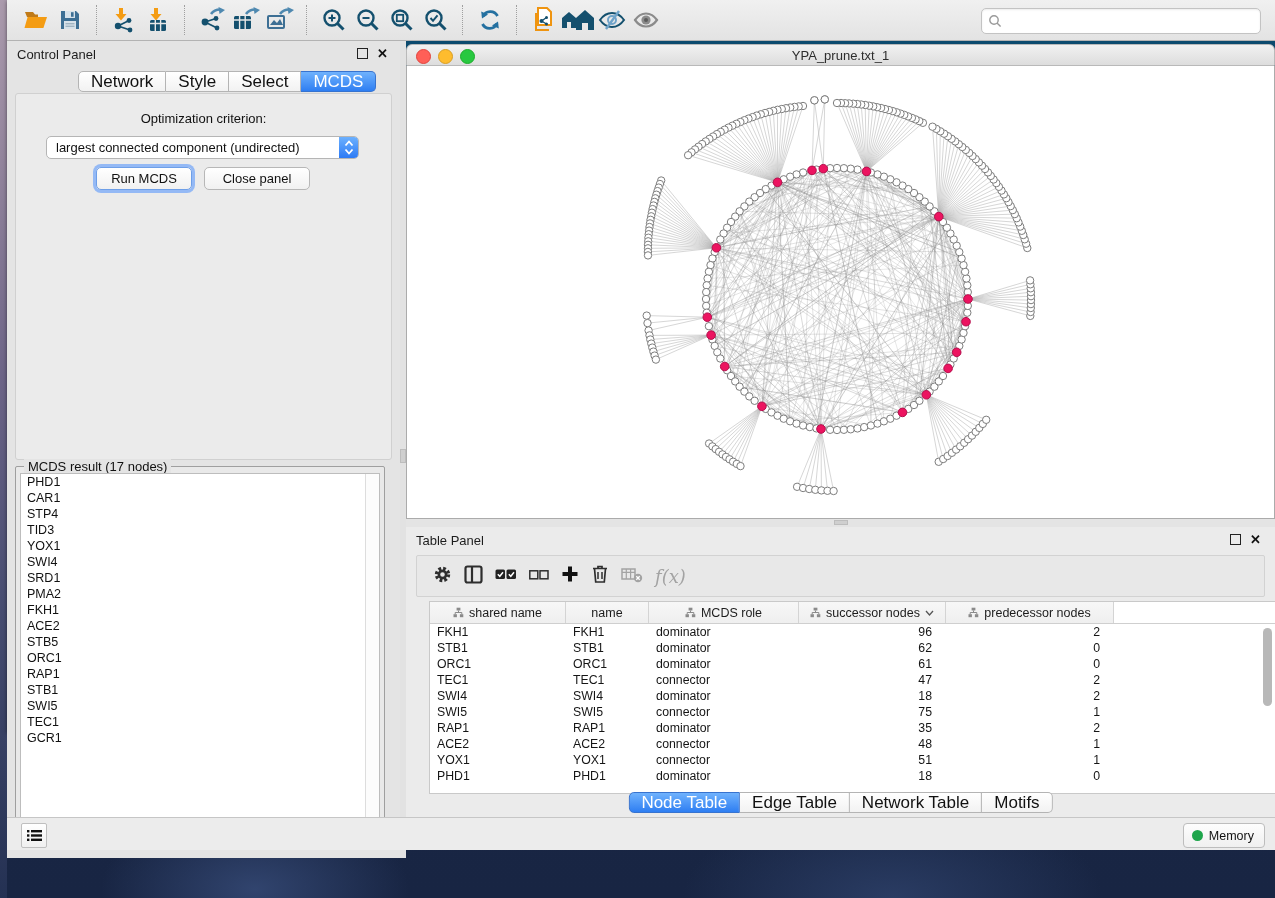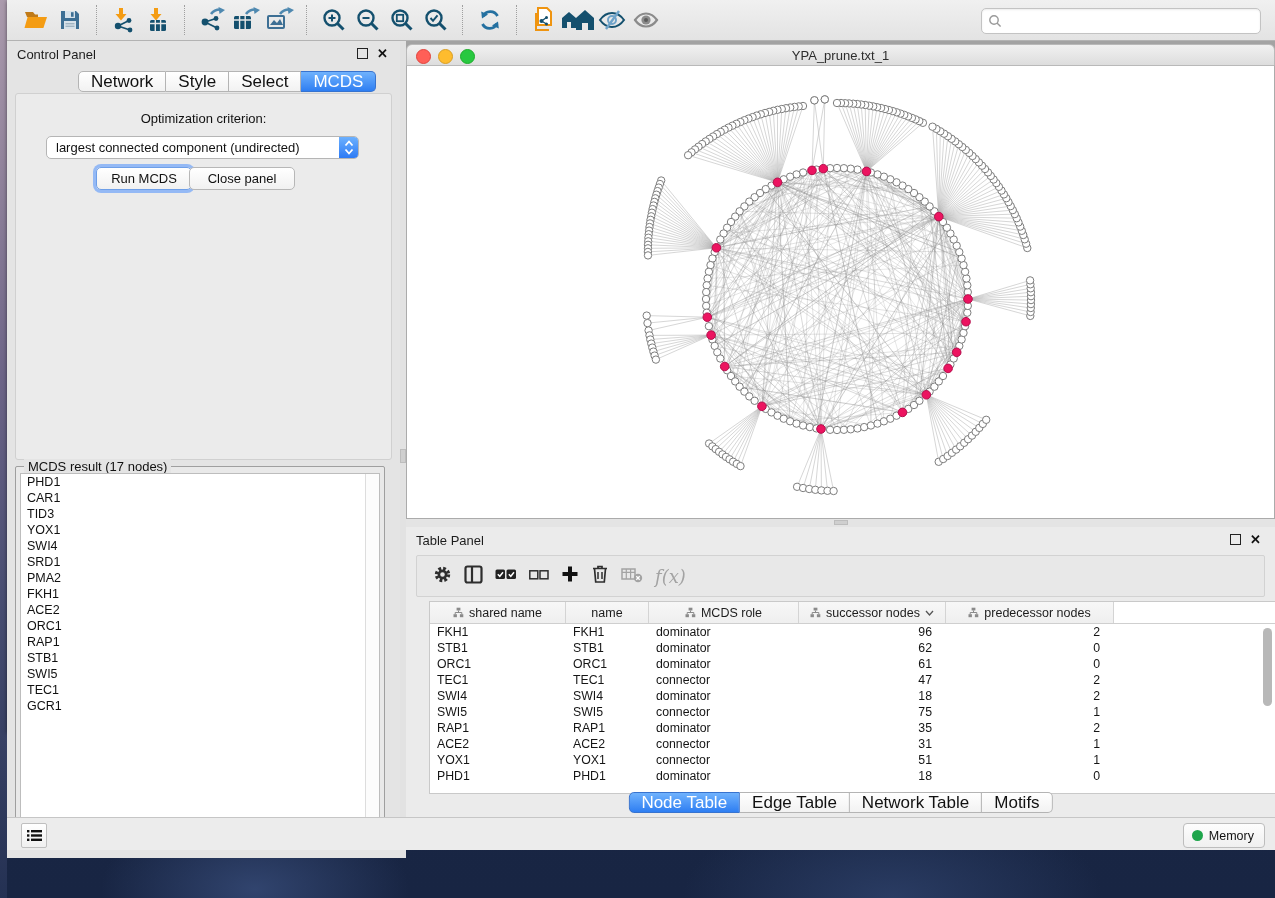--- a/index.html
+++ b/index.html
@@ -7,21 +7,21 @@
     width:1275px;height:898px;overflow:hidden;position:relative;
     font-family:"Liberation Sans",sans-serif;
     background:
       radial-gradient(220px 120px at 20% 99%, #31446e 0%, transparent 70%),
       radial-gradient(300px 140px at 70% 100%, #2a3c63 0%, transparent 70%),
       linear-gradient(#1c2947,#182543);
   }
   
   .wall-left{position:absolute;left:0;top:0;width:7px;height:898px;
     background:linear-gradient(#ab9bad 0%,#93859d 18%,#6d6588 42%,#474d71 68%,#243153 100%);}
-  .window{position:absolute;left:7px;top:0;width:1268px;height:732px;background:#a3a3a3;box-shadow:0 1px 4px rgba(0,0,0,.5);}
+  .window{position:absolute;left:7px;top:0;width:1268px;height:732px;background:#0c4a6e;box-shadow:0 1px 4px rgba(0,0,0,.5);}
 
   
   .toolbar{position:absolute;left:0;top:0;width:100%;height:41px;
     background:linear-gradient(#f0f0f0,#e3e3e3);border-bottom:1px solid #b3b3b3;
     display:flex;align-items:center;box-sizing:border-box;padding-left:12px;}
   .tbtn{width:34px;height:32px;display:flex;align-items:center;justify-content:center;flex:0 0 auto;}
   .tsep{width:1px;height:30px;border-left:1px dotted #9f9f9f;margin:0 9px;flex:0 0 auto;}
   .search-wrap{position:absolute;right:14px;top:8px;width:278px;height:24px;background:#fff;
     border:1px solid #c3c3c3;border-radius:5px;display:flex;align-items:center;box-shadow:inset 0 1px 2px rgba(0,0,0,.08);}
   .search-wrap svg{margin:0 4px 0 6px;}
@@ -265,35 +265,37 @@
         <span class="dd-step">
           <svg width="10" height="7" viewBox="0 0 10 7">
               <path d="M1.5 5.5L5 1.5l3.5 4" fill="none" stroke="#fff" stroke-width="1.8"></path>
             </svg>
           <svg width="10" height="7" viewBox="0 0 10 7">
               <path d="M1.5 1.5L5 5.5l3.5-4" fill="none" stroke="#fff" stroke-width="1.8"></path>
             </svg>
         </span>
       </div>
       <div class="btn focusring" style="left:80px;top:73px;width:96px;">Run MCDS</div>
-      <div class="btn" style="left:173px;top:73px;width:106px;">Close panel</div>
+      <div class="btn" style="left:188px;top:73px;width:106px;">Close panel</div>
     </div>
     <div class="fieldset">
       <span class="legend">MCDS result (17 nodes)</span>
       <div class="mcds-list" id="mcds-list">
         <div class="scrolltrack"></div>
       <div class="mcds-item">PHD1</div>
           <div class="mcds-item">CAR1</div>
+          <div class="mcds-item">STP4</div>
           <div class="mcds-item">TID3</div>
           <div class="mcds-item">YOX1</div>
           <div class="mcds-item">SWI4</div>
           <div class="mcds-item">SRD1</div>
           <div class="mcds-item">PMA2</div>
           <div class="mcds-item">FKH1</div>
           <div class="mcds-item">ACE2</div>
+          <div class="mcds-item">STB5</div>
           <div class="mcds-item">ORC1</div>
           <div class="mcds-item">RAP1</div>
           <div class="mcds-item">STB1</div>
           <div class="mcds-item">SWI5</div>
           <div class="mcds-item">TEC1</div>
           <div class="mcds-item">GCR1</div>
         </div>
     </div>
   </div>
 
@@ -1279,21 +1281,21 @@
             <div class="td" style="width: 136px;">RAP1</div>
             <div class="td" style="width: 83px;">RAP1</div>
             <div class="td" style="width: 150px;">dominator</div>
             <div class="td num" style="width: 147px;">35</div>
             <div class="td num" style="width: 168px;">2</div>
           </div>
           <div class="tr">
             <div class="td" style="width: 136px;">ACE2</div>
             <div class="td" style="width: 83px;">ACE2</div>
             <div class="td" style="width: 150px;">connector</div>
-            <div class="td num" style="width: 147px;">31</div>
+            <div class="td num" style="width: 147px;">48</div>
             <div class="td num" style="width: 168px;">1</div>
           </div>
           <div class="tr">
             <div class="td" style="width: 136px;">YOX1</div>
             <div class="td" style="width: 83px;">YOX1</div>
             <div class="td" style="width: 150px;">connector</div>
             <div class="td num" style="width: 147px;">51</div>
             <div class="td num" style="width: 168px;">1</div>
           </div>
           <div class="tr">

